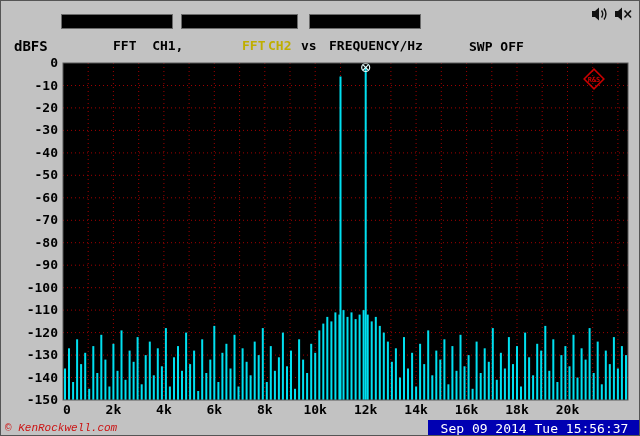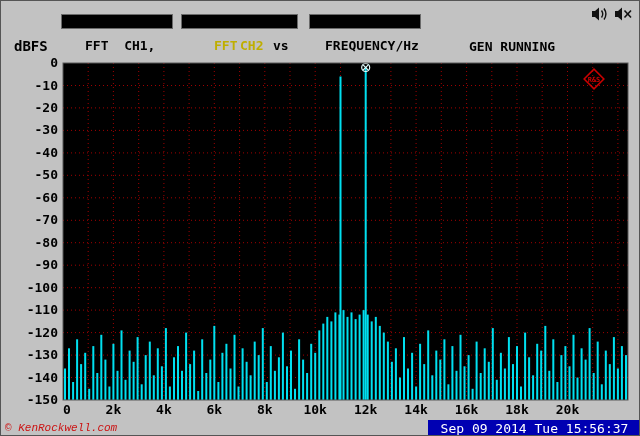--- a/index.html
+++ b/index.html
@@ -26,27 +26,27 @@
     font-size: 13px; font-weight: bold; line-height: 15px;
     white-space: pre; color: #000;
   }
   .icons { position: absolute; top: 6px; right: 7px; display: flex; gap: 6px; }
   .unit {
     position: absolute; left: 13px; top: 37px;
     font-size: 14px; font-weight: bold;
   }
   .trace-row span {
     position: absolute; top: 37px;
-    font-size: 13px; font-weight: bold; white-space: pre;
+    font-size: 13px; font-weight: bold; white-space: pre; margin-left: 28px;
   }
   .t1 { left: 84px; }
   .t2 { left: 213px; color: var(--accent-yellow, #bfae00); }
   .t3 { left: 239px; color: var(--accent-yellow, #bfae00); }
   .t4 { left: 272px; text-align: center; }
-  .t5 { left: 324px; }
+  .t5 { left: 300px; }
   .logo { position: absolute; left: 581px; top: 66px; width: 24px; height: 24px; }
   .watermark {
     position: absolute; left: 4px; top: 421px;
     font-family: Liberation Mono, monospace; font-style: italic;
     font-size: 11px; color: var(--watermark-red, #cc1111);
   }
   .date-box {
     position: absolute; left: 427px; top: 419px; width: 213px; height: 17px;
     background: var(--date-bg, #0000b2); color: var(--date-fg, #fff);
     font-size: 13px; font-weight: normal; text-align: center; line-height: 17px;
@@ -279,21 +279,20 @@
         <text x="516.0" y="413">18k</text>
         <text x="566.5" y="413">20k</text>
       </g>
     </svg>
 
   <div class="menu-box box1"></div>
   <div class="menu-box box2"></div>
   <div class="menu-box box3"></div>
 
   <div class="status">
-    <div>GEN RUNNING</div>
     <div>SWP OFF</div>
   </div>
 
   <div class="icons">
     <svg width="17" height="14" viewBox="0 0 17 14">
       <polygon points="0,4 3,4 7,0.5 7,13.5 3,10 0,10" fill="#111"></polygon>
       <path d="M9.5 3.5 Q12 7 9.5 10.5" stroke="#111" stroke-width="1.4" fill="none"></path>
       <path d="M12 1.5 Q15.8 7 12 12.5" stroke="#111" stroke-width="1.4" fill="none"></path>
     </svg>
     <svg width="17" height="14" viewBox="0 0 17 14">

